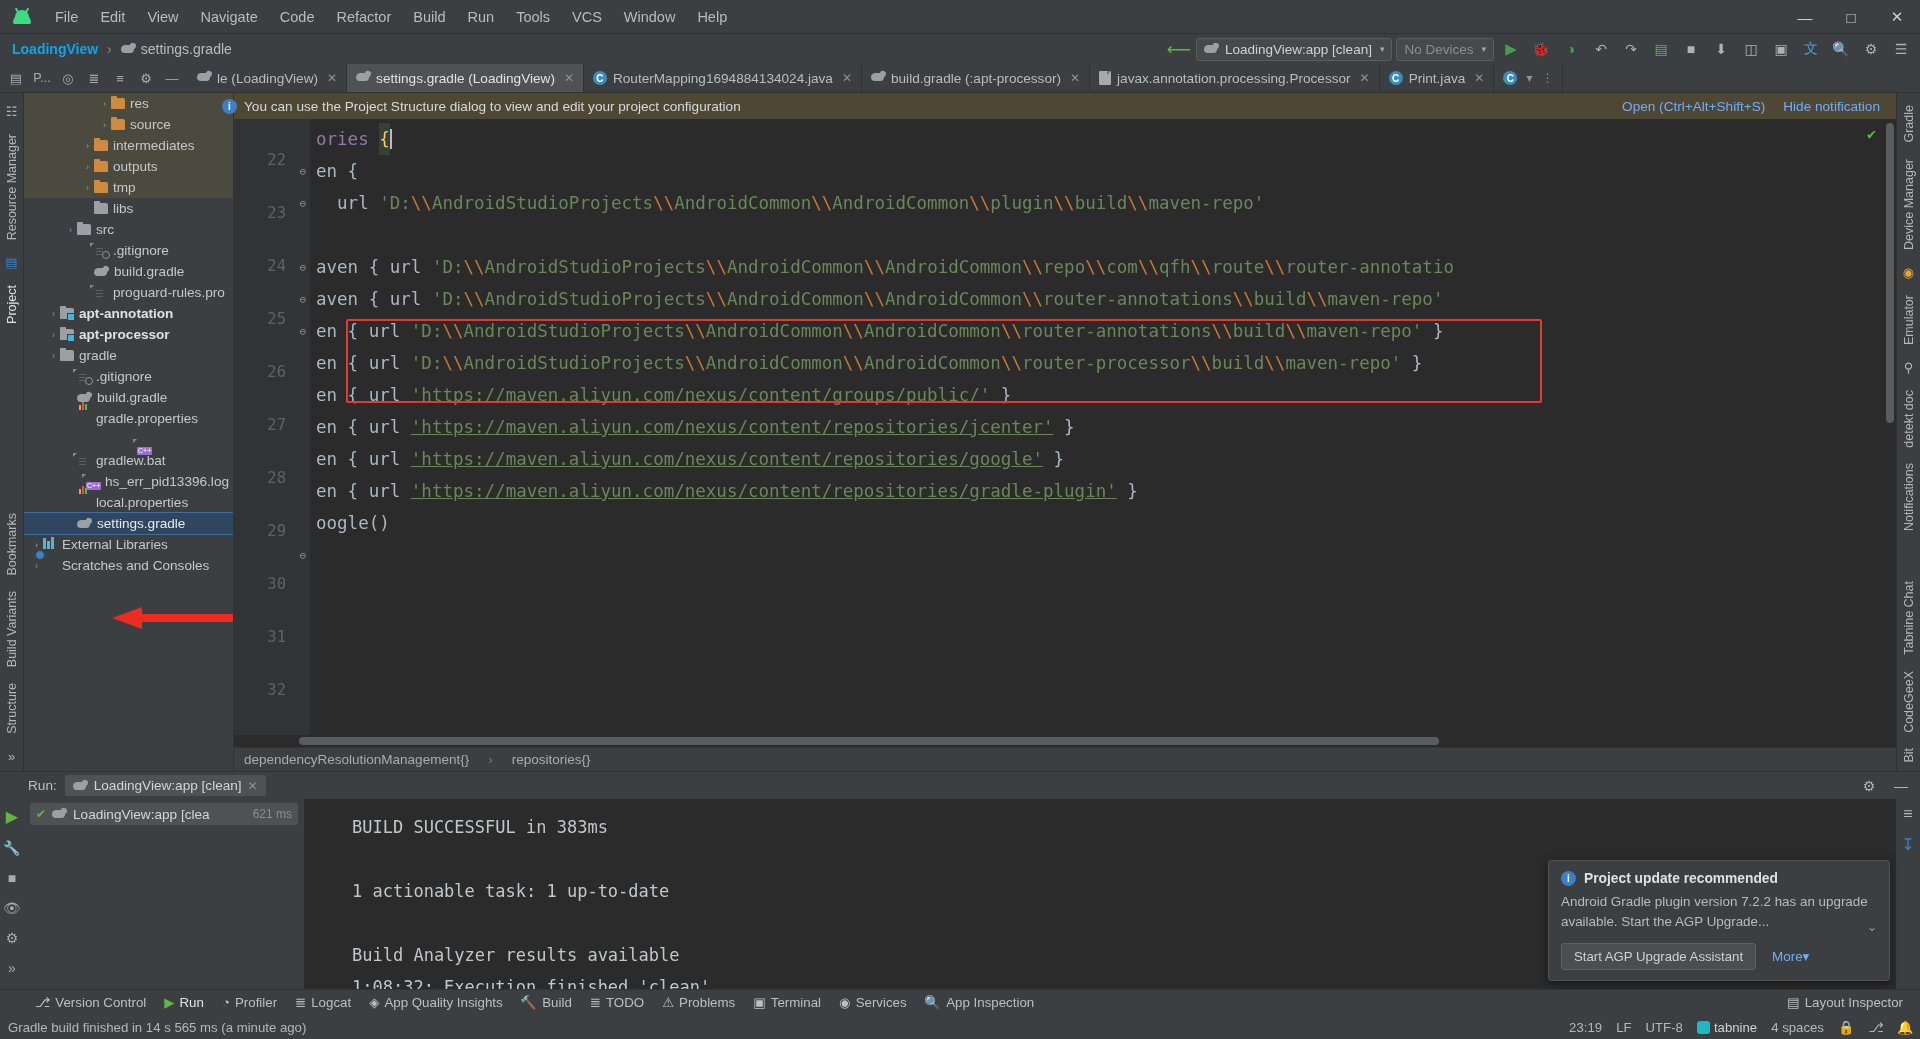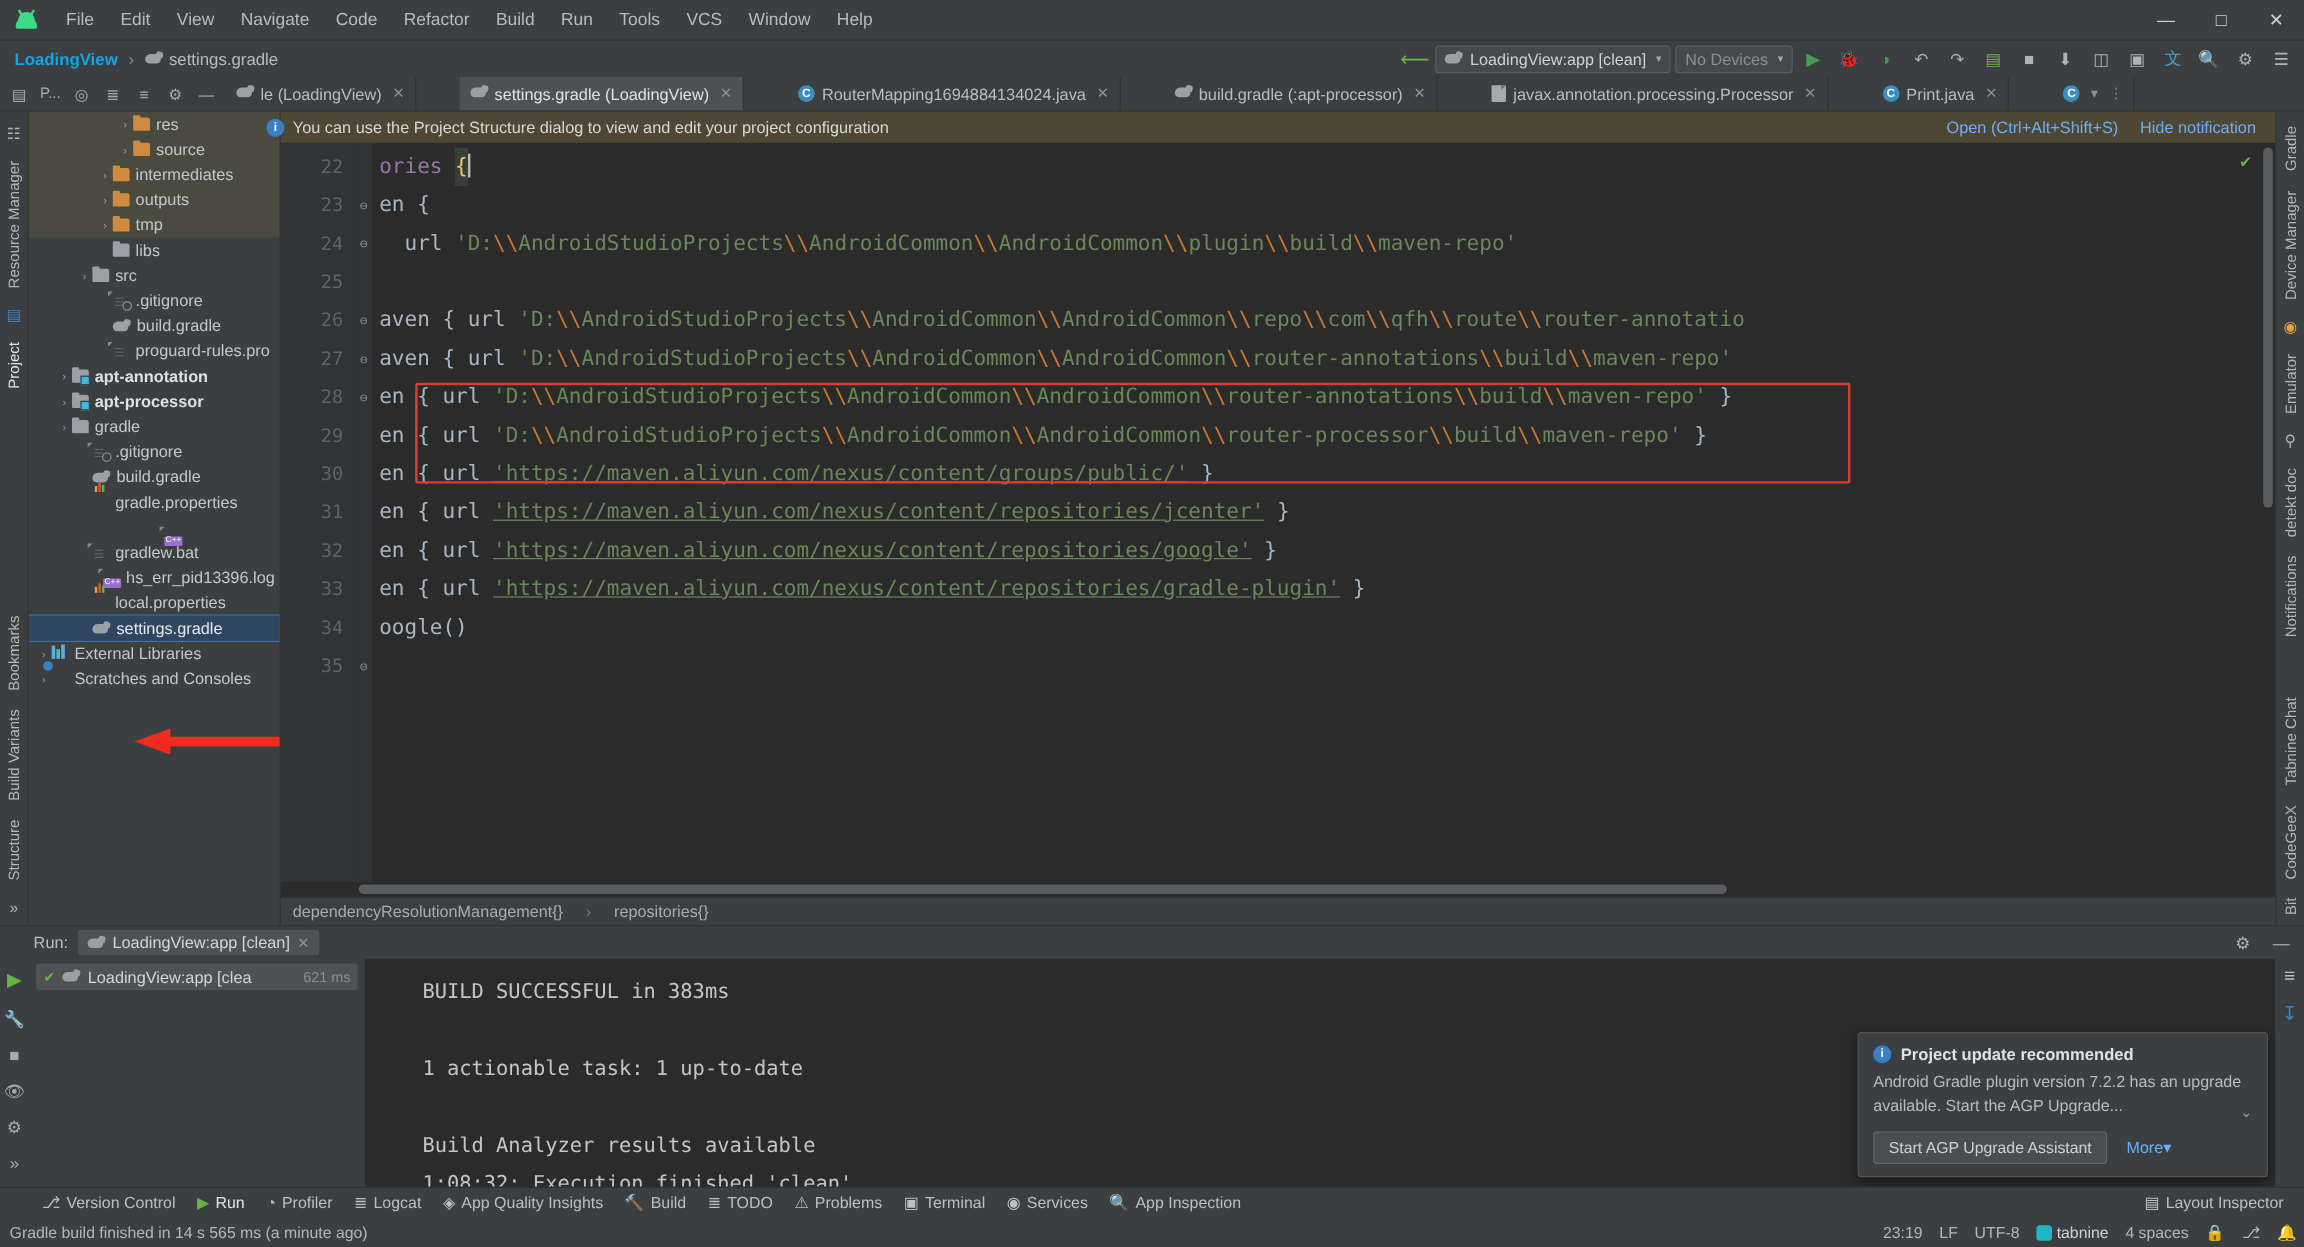--- a/index.html
+++ b/index.html
@@ -75,21 +75,21 @@
   .dbg-ico { color:#499c54; font-size: 14px; }
 
   
   .tabsrow {
     height: 29px; background: #3c3f41; display: flex; align-items: stretch; flex: none;
     border-bottom: 1px solid #323232;
   }
   .tab-tools { display:flex; align-items:center; gap: 2px; padding: 0 4px; }
   .tt { width: 24px; height: 24px; display:flex; align-items:center; justify-content:center;
         font-size:13px; color:#a7abad; border-radius:3px; }
-  .etabs { display:flex; align-items:stretch; overflow:hidden; flex:1;gap:36px; }
+  .etabs { display:flex; align-items:stretch; overflow:hidden; flex:1; }
   .etab {
     display:flex; align-items:center; gap:6px; padding: 0 9px; font-size: 13.6px;
     color:#b9bdbf; white-space:nowrap; border-right:1px solid #323232; position:relative;
   }
   .etab.active { background: #4e5254; color:#e0e3e5; }
   .etab .x { font-size: 12px; color: #8e9294; margin-left: 3px; }
   .tabfile-ico { width:14px; height:14px; flex:none; }
 
   .ico-java {
     border-radius:50%; background:#3b8dbd; color:#fff; font-size:10px; font-weight:bold;
@@ -172,21 +172,21 @@
   .notif .blue-dot { width:15px; height:15px; border-radius:50%; background:#3b80c4; color:#fff;
      font-size:10px; display:flex; align-items:center; justify-content:center; font-weight:bold;
      position:absolute; left:-10px; }
   .notif .links { margin-left:auto; display:flex; gap:18px; padding-right:16px; }
   .notif a { color:#6daefc; font-size:13.6px; text-decoration:none; }
 
   .code-wrap { flex:1; display:flex; min-height:0; position:relative; overflow:hidden;
      font-family:"DejaVu Sans Mono","Liberation Mono",monospace; }
   .gutter { width: 62px; background:#313335; flex:none; text-align:right; padding-top:4px;
      color:#606366; font-size:15.5px; user-select:none; }
-  .gutter .ln { height:32px; line-height:32px; padding-right:10px; }
+  .gutter .ln { height:32px; line-height:32px; padding-right:10px;margin-top:21px; }
   .foldcol { width:14px; background:#313335; flex:none; padding-top:4px; position:relative; }
   .fold { height:32px; display:flex; align-items:center; justify-content:center; color:#8a8d8f; font-size:11px; }
   .code { flex:1; padding-top:4px; position:relative; overflow:hidden; }
   .cl { height:32px; line-height:32px; font-size:17.5px; white-space:pre; padding-left:6px; }
   .s { color:#6a8759; }
   .esc { color:#cc7832; }
   .pl { color:#9876aa; }
   .id { color:#a9b7c6; }
   .url { color:#6a8759; text-decoration: underline; }
   .caretbox { display:inline-block; background:#344134; color:#ffc66d; }

